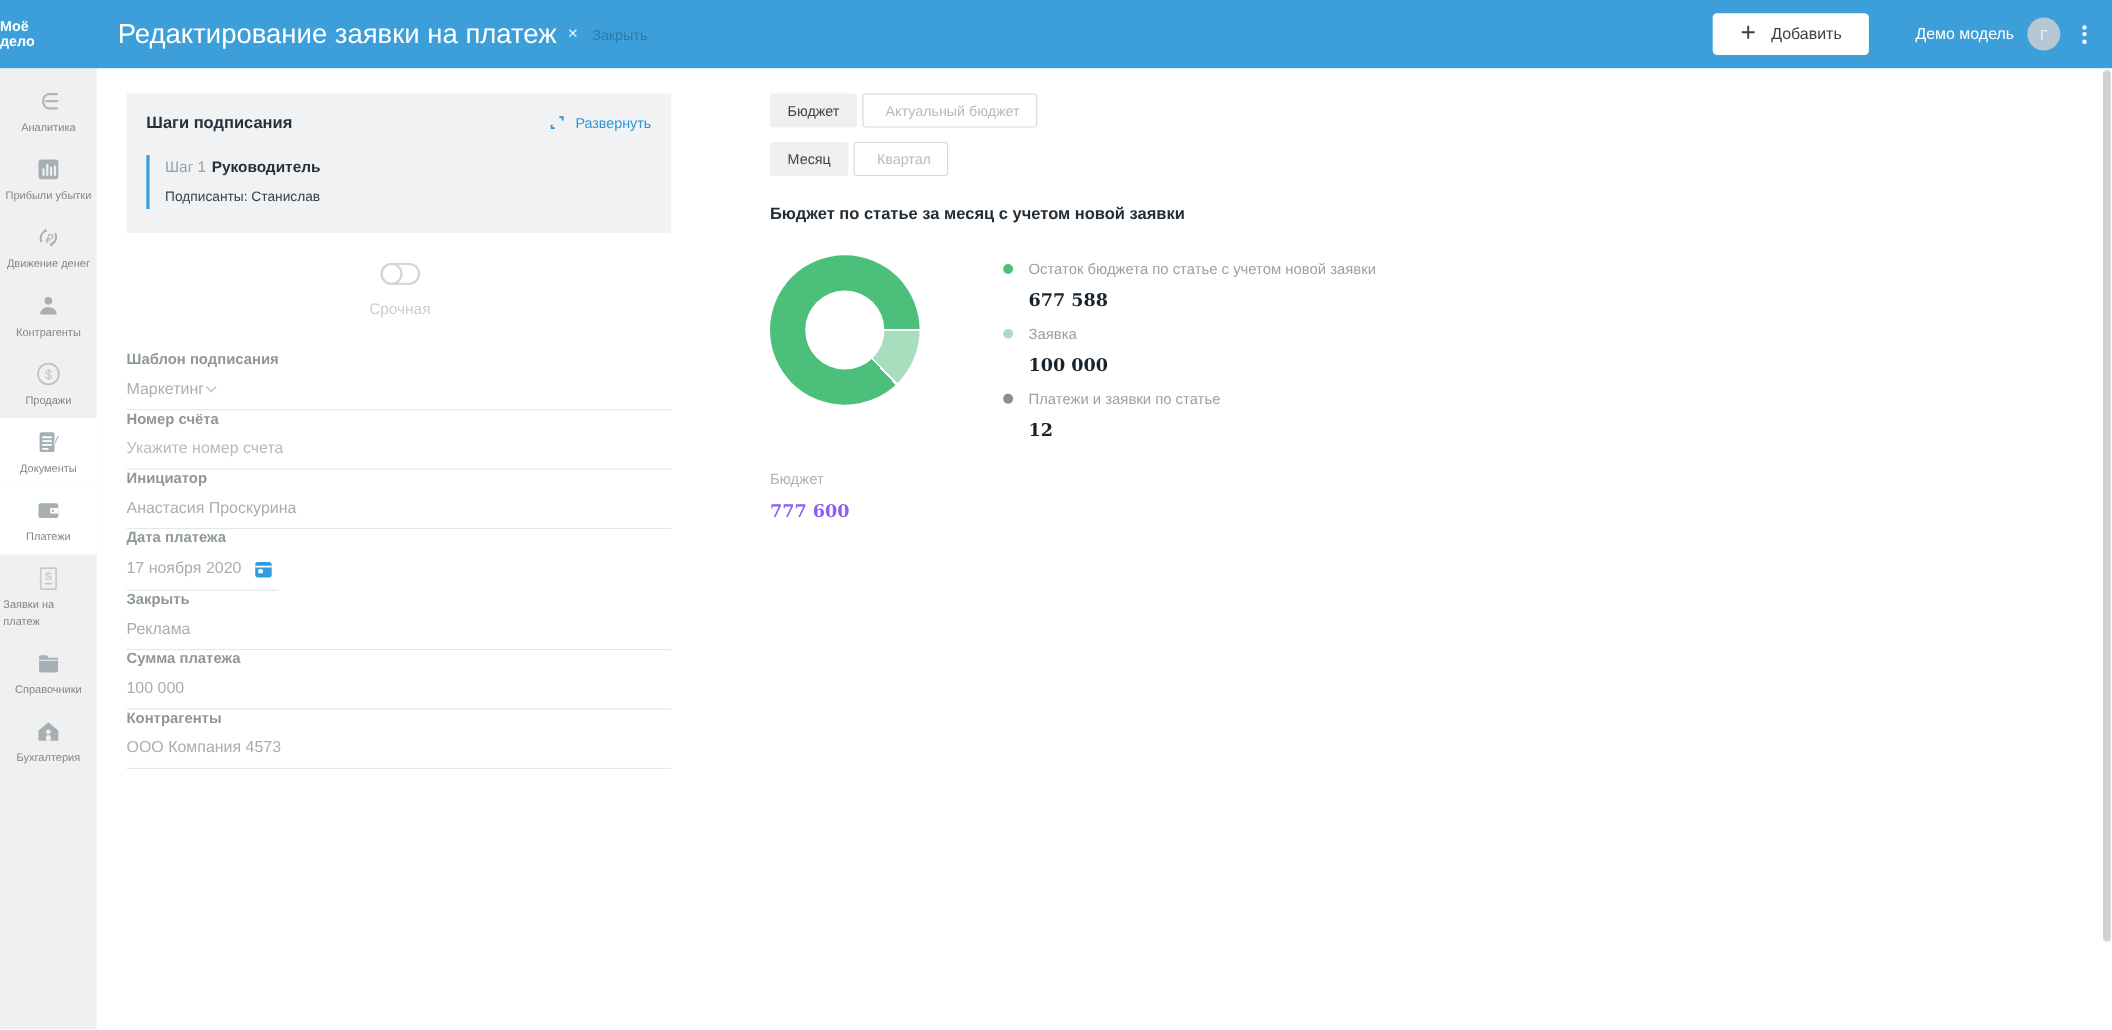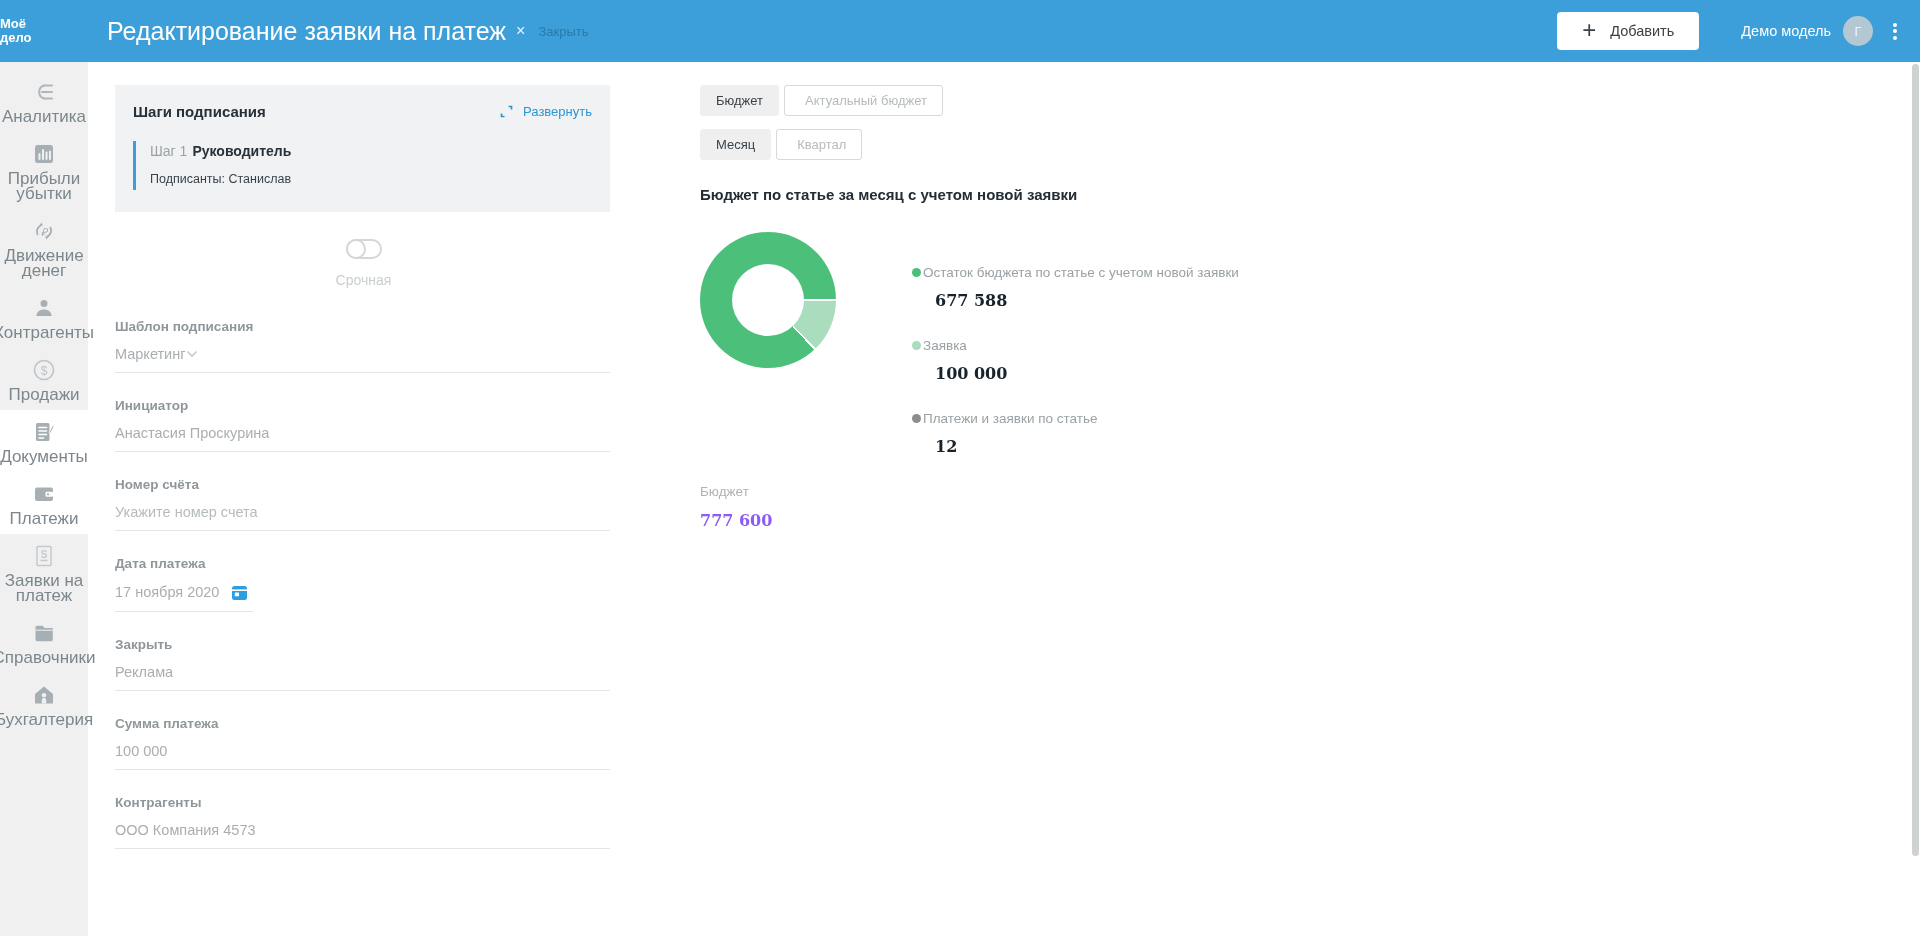--- a/index.html
+++ b/index.html
@@ -22,21 +22,21 @@
     display:flex; align-items:center; justify-content:center; font-size:13px; margin-left:12px; cursor:pointer; }
   .kebab { margin:0 20px 0 17px; cursor:pointer; padding:4px 3px; }
   .kebab i { display:block; width:4px; height:4px; border-radius:50%; background:#fff; margin:2.5px 0; }
 
   
   .app { display:flex; height:874px; }
   .sidebar { width:88px; background:#f0f0f0; display:flex; flex-direction:column; padding-top:8px; flex-shrink:0; }
   .side-item { width:100%; padding:9px 3px 8px; display:flex; flex-direction:column; align-items:center; cursor:pointer; }
   .side-item.white { background:#fff; }
   .side-item .icon { height:26px; display:flex; align-items:center; justify-content:center; }
-  .side-item .lbl { font-size:17px; color:#7c878d; text-align:center; line-height:15px; margin-top:4px; }
+  .side-item .lbl { font-size:10px; color:#7c878d; text-align:left; line-height:15px; margin-top:4px; }
 
   .main { flex:1; display:flex; padding:23px 0 0 27px; }
   .left-col { width:495px; margin-right:90px; flex-shrink:0; }
   .right-col { flex:1; }
 
   
   .sign-card { background:#f0f2f3; padding:18px 18px 22px; }
   .sign-head { display:flex; justify-content:space-between; align-items:center; }
   .sign-title { font-size:15px; font-weight:700; color:#26313a; }
   .expand { display:flex; align-items:center; gap:9px; color:#2a97d4; font-size:13px; cursor:pointer; }
@@ -46,41 +46,41 @@
   .step-l2 { margin-top:13px; font-size:12.5px; color:#39434b; }
 
   
   .toggle-row { margin:27px 0 31px 2px; display:flex; align-items:center; gap:13px;flex-direction:column; }
   .switch { width:36px; height:20px; border:2px solid #d3d7d9; border-radius:11px; position:relative; cursor:pointer; }
   .switch .knob { position:absolute; left:-2px; top:-2px; width:20px; height:20px;
     border:2px solid #d3d7d9; border-radius:50%; background:#fff; }
   .toggle-lbl { color:#c9ced1; font-size:14px; }
 
   
-  .field { margin-bottom:25px; }
+  .field { }
   .f-label { font-size:13.5px; font-weight:700; color:#8f979b; margin-bottom:12px; }
   .f-input { border-bottom:1px solid #e4e6e7; padding-bottom:10px; display:flex;
     justify-content:flex-start; align-items:center; font-size:14.5px; color:#a9aeb1; cursor:text; }
   .f-input.short { display:inline-flex; gap:12px; min-width:138px; justify-content:flex-start; }
   .f-value.placeholder { color:#b6bbbe; }
   .chev { margin-right:2px; }
 
   
   .tab-row { display:flex; margin-bottom:13px; }
   .tab { height:31px; line-height:29px; padding:0 15px; font-size:13px; border-radius:3px; cursor:pointer; }
   .tab.active { background:#efefef; color:#39434a; border:1px solid #efefef; }
   .tab.inactive { background:#fff; border:1px solid #d8d8d8; color:#b6bbbd; margin-left:5px;padding-left:20px; }
   .chart-title { margin-top:26px; font-size:15px; font-weight:700; color:#222d36; }
   .chart-row { display:flex; margin-top:29px; }
   .donut { width:136px; height:136px; border-radius:50%; position:relative; flex-shrink:0; }
   .donut::after { content:""; position:absolute; left:32px; top:32px; width:72px; height:72px;
     border-radius:50%; background:#fff; }
   .legend { margin-left:76px; padding-top:5px; }
   .legend-item { margin-bottom:14px; }
-  .li-head { display:flex; align-items:center; gap:2px;margin-top:28px; }
+  .li-head { display:flex; align-items:center; gap:14px; }
   .dot { width:9px; height:9px; border-radius:50%; flex-shrink:0; }
   .li-label { font-size:13.5px; color:#9aa1a5; }
   .li-value { margin:11px 0 0 23px; font-family:"DejaVu Serif", serif; font-weight:700;
     font-size:16px; color:#18232c; }
   .total-block { margin-top:14px; }
   .total-label { font-size:13.5px; color:#adb3b6; }
   .total-value { margin-top:12px; font-family:"DejaVu Serif", serif; font-weight:700;
     font-size:16px; color:#8b5cf6; }
 
   .scrollbar { position:fixed; right:1px; top:64px; width:7px; height:792px;
@@ -262,30 +262,30 @@
         <div class="f-label">Шаблон подписания</div>
         <div class="f-input">
           <span class="f-value">Маркетинг</span>
           <svg class="chev" width="12" height="8" viewBox="0 0 12 8" fill="none" stroke="#c6cbce" stroke-width="1.6">
               <path d="M1.5 1.5L6 6l4.5-4.5"></path>
             </svg>
         </div>
       </div>
 
       <div class="field">
+        <div class="f-label">Номер счёта</div>
+        <div class="f-input">
+          <span class="f-value placeholder">Укажите номер счета</span>
+        </div>
+      </div>
+
+      <div class="field">
         <div class="f-label">Инициатор</div>
         <div class="f-input">
           <span class="f-value">Анастасия Проскурина</span>
-        </div>
-      </div>
-
-      <div class="field">
-        <div class="f-label">Номер счёта</div>
-        <div class="f-input">
-          <span class="f-value placeholder">Укажите номер счета</span>
         </div>
       </div>
 
       <div class="field">
         <div class="f-label">Дата платежа</div>
         <div class="f-input short">
           <span class="f-value">17 ноября 2020</span>
           <svg width="17" height="17" viewBox="0 0 17 17">
               <rect x="1" y="2" width="15" height="14" rx="2.5" fill="#2d9fe0"></rect>
               <path d="M1 6.2h15" stroke="#fff" stroke-width="1.6"></path>

